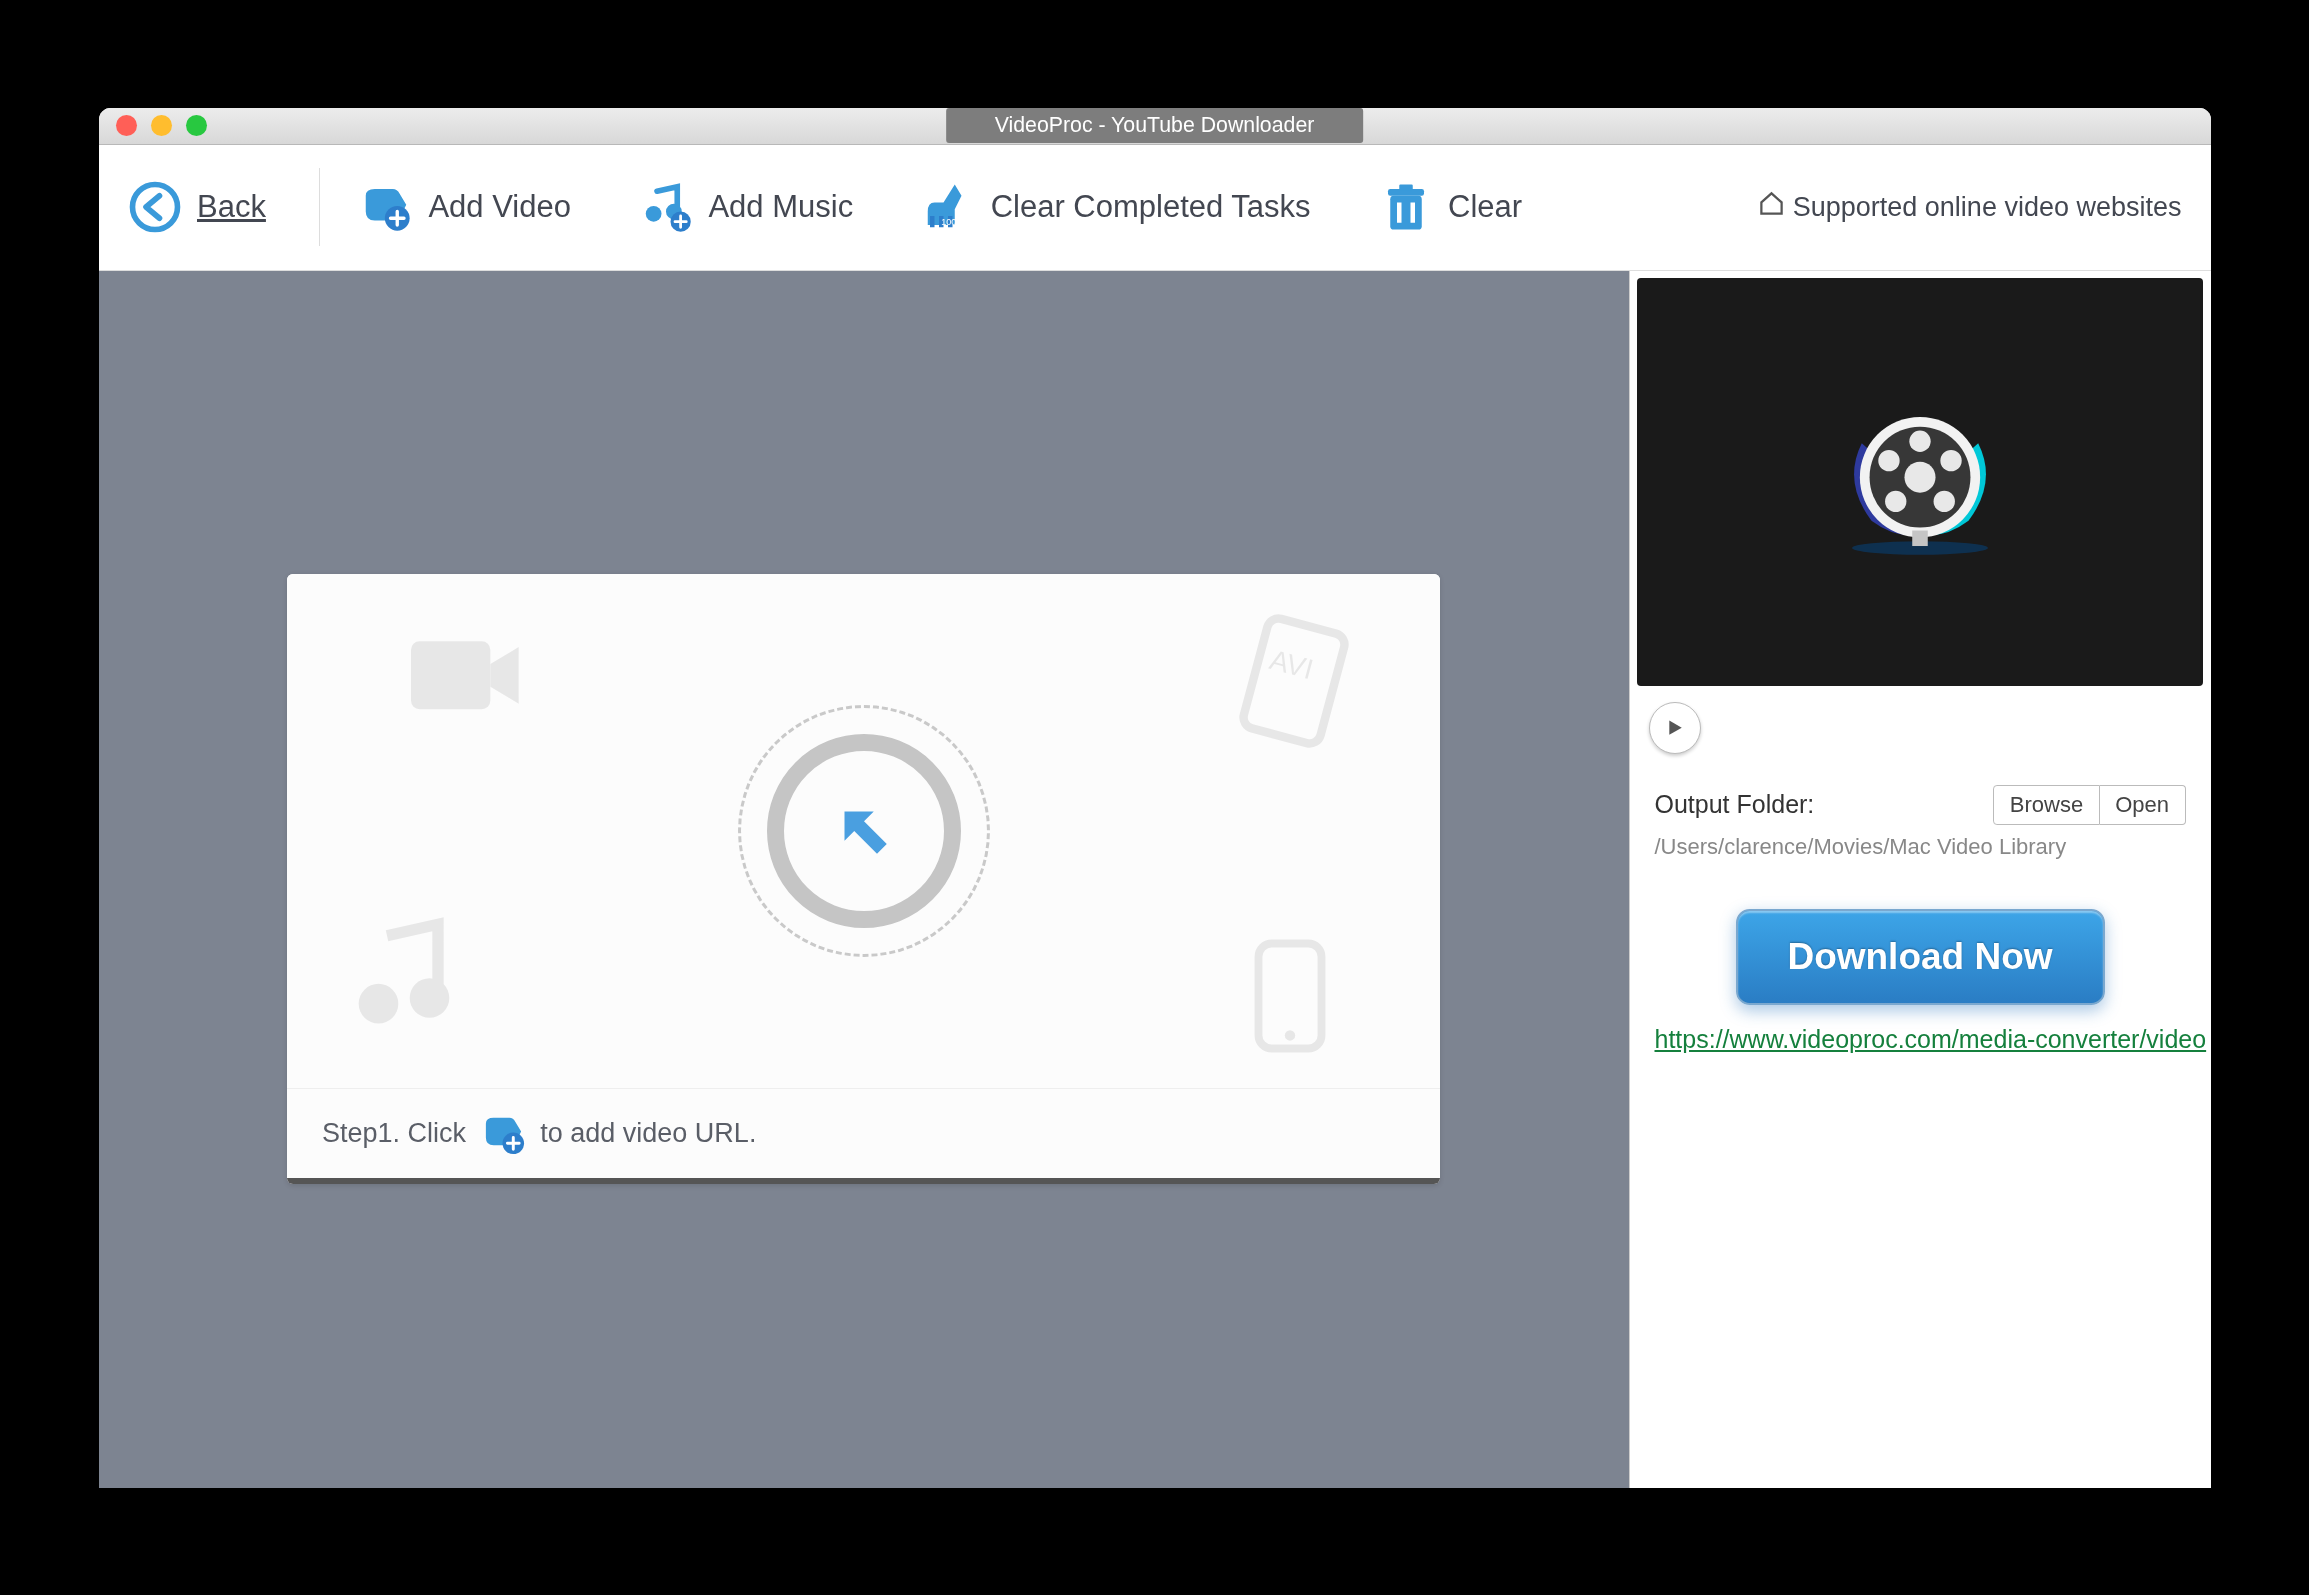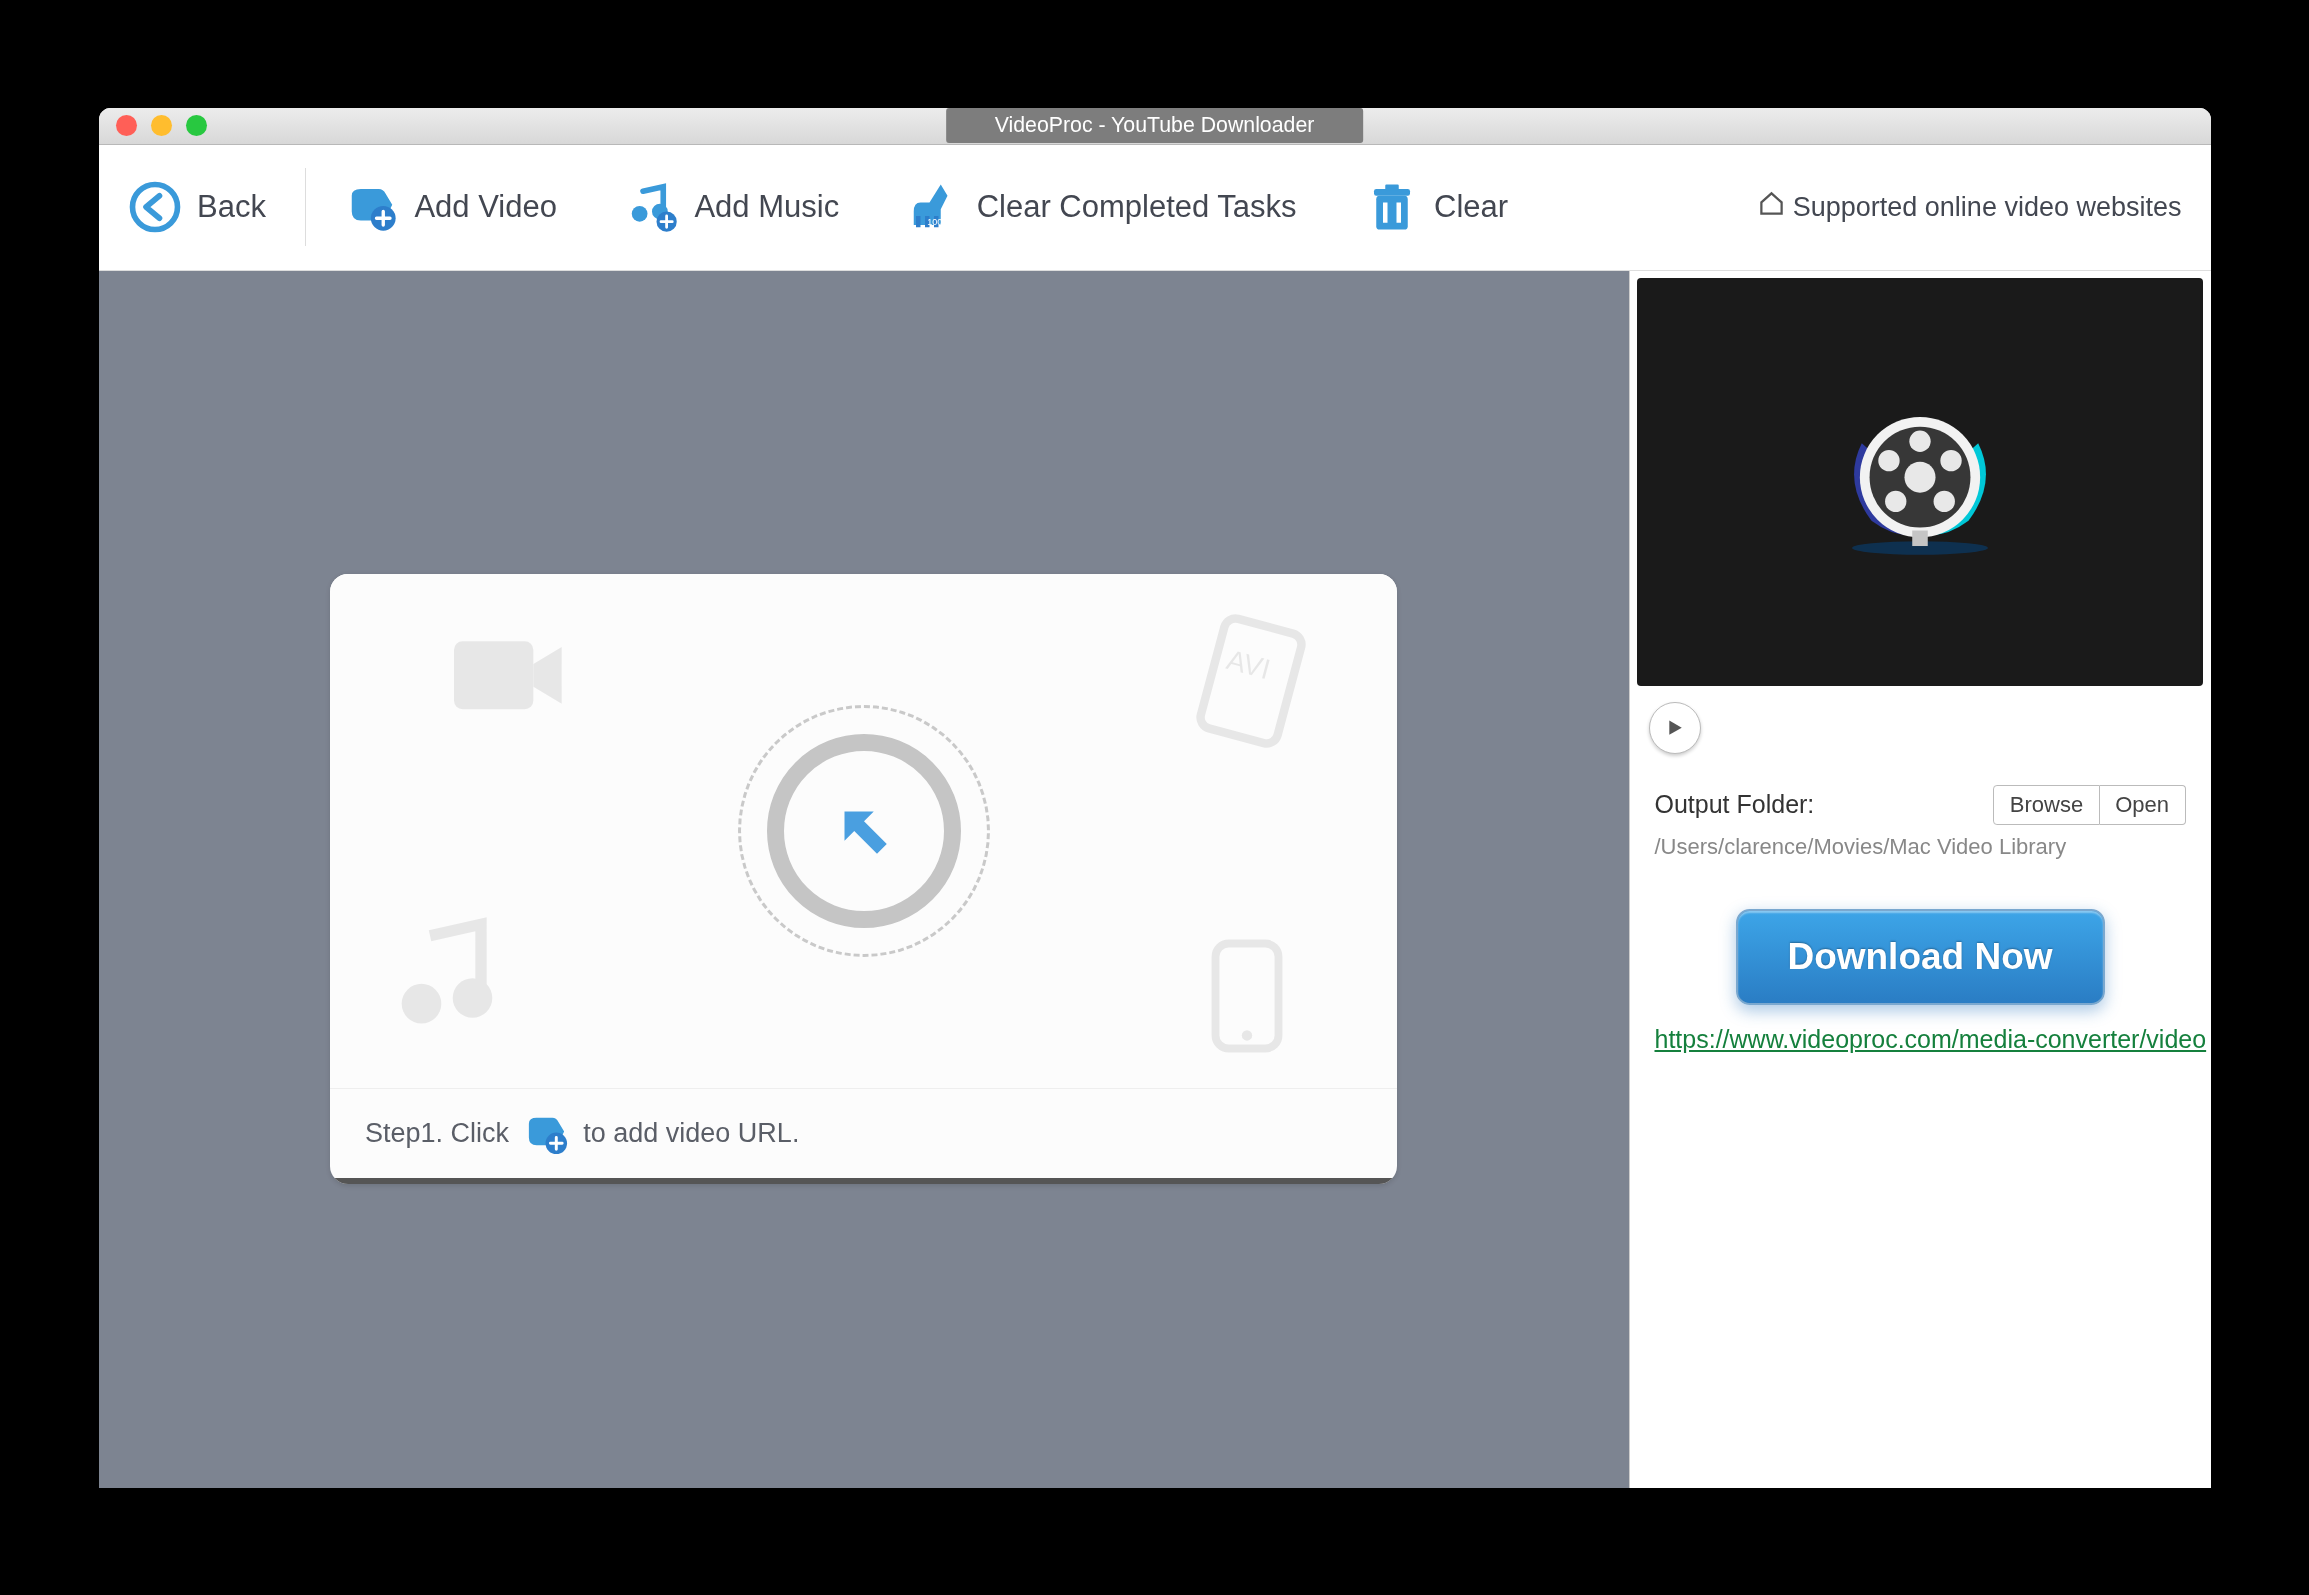--- a/index.html
+++ b/index.html
@@ -5,27 +5,27 @@
 * { margin:0; padding:0; box-sizing:border-box; font-family:-apple-system,BlinkMacSystemFont,"Helvetica Neue",Arial,sans-serif; }
 body { background:#000; width:2309px; height:1595px; display:flex; align-items:center; justify-content:center; }
 .window { width:2112px; height:1380px; background:#fff; border-radius:11.6px 11.6px 0 0; overflow:hidden; display:flex; flex-direction:column; box-shadow:0 19.4px 58px rgba(0,0,0,.5); position:relative; }
 .titlebar { height:37px; background:linear-gradient(#ececec,#d8d8d8); display:flex; align-items:center; position:relative; border-bottom:1px solid #b8b8b8; }
 .traffic { display:flex; gap:13.6px; padding-left:17.5px; }
 .tl { width:21.3px; height:21.3px; border-radius:50%; }
 .tl.red{background:#ff5f57;} .tl.yel{background:#ffbd2e;} .tl.grn{background:#28c840;}
 .titlepill { position:absolute; left:50%; transform:translateX(-50%); background:#7d7d7d; color:#fff; font-size:21.3px; padding:4.9px 49px; border-radius:2.9px; }
 .toolbar { height:126px; background:#fff; display:flex; align-items:center; border-bottom:1px solid #ddd; padding:0 29px; gap:68px; }
 .tbtn { display:flex; align-items:center; gap:15.5px; font-size:31px; color:#434751; cursor:pointer; }
-.tbtn.divider { border-right:1px solid #ddd; padding-right:39px; margin-right:-29px; height:78px;}
+.tbtn.divider { border-right:1px solid #ddd; padding-right:53px; margin-right:-29px; height:78px;text-decoration:underline;}
 .ticon { width:54px; height:54px; display:flex; align-items:center; justify-content:center; }
 .ticon svg{width:100%;height:100%;}
 .supported { margin-left:auto; font-size:27px; color:#434751; display:flex; align-items:center; gap:7.8px; }
 .body { flex:1; display:flex; background:#7d8491; overflow:hidden; }
 .leftpane { flex:1; background:#7d8491; display:flex; align-items:center; justify-content:center; position:relative; }
-.dropcard { width:1067px; background:#fcfcfc; border-radius:18px; overflow:hidden; box-shadow:0 1.9px 5.8px rgba(0,0,0,.12); }
+.dropcard { width:1153px; background:#fcfcfc; border-radius:6px; overflow:hidden; box-shadow:0 1.9px 5.8px rgba(0,0,0,.12); }
 .droparea { height:514px; display:flex; align-items:center; justify-content:center; position:relative; background:#fcfcfc; }
 .bg-icon { position:absolute; opacity:.08; }
 .dashring { width:252px; height:252px; border:3.9px dashed #c9c9c9; border-radius:50%; display:flex; align-items:center; justify-content:center; }
 .solidring { width:194px; height:194px; border:17.5px solid #c5c5c5; border-radius:50%; display:flex; align-items:center; justify-content:center; }
 .step1 { border-top:1px solid #eee; padding:21.3px 35px; display:flex; align-items:center; gap:13.6px; font-size:27px; color:#5a5e67; }
 .sep { height:5.8px; background:#555; }
 .step23 { background:#fcfcfc; padding:25px 35px; font-size:27px; color:#5a5e67; line-height:2.2; }
 .dlchip { display:inline-block; background:linear-gradient(#3d9be8,#2d7ecb); color:#fff; font-size:17.5px; padding:5.8px 13.6px; border-radius:7.8px; border:1.9px solid #2a6cad; vertical-align:middle; }
 .sidebar { width:582px; background:#fff; display:flex; flex-direction:column; border-left:1px solid #ccc; }
 .preview { height:408px; background:#1a1a1a; display:flex; align-items:center; justify-content:center; margin:7.8px; border-radius:3.9px; position:relative; }

